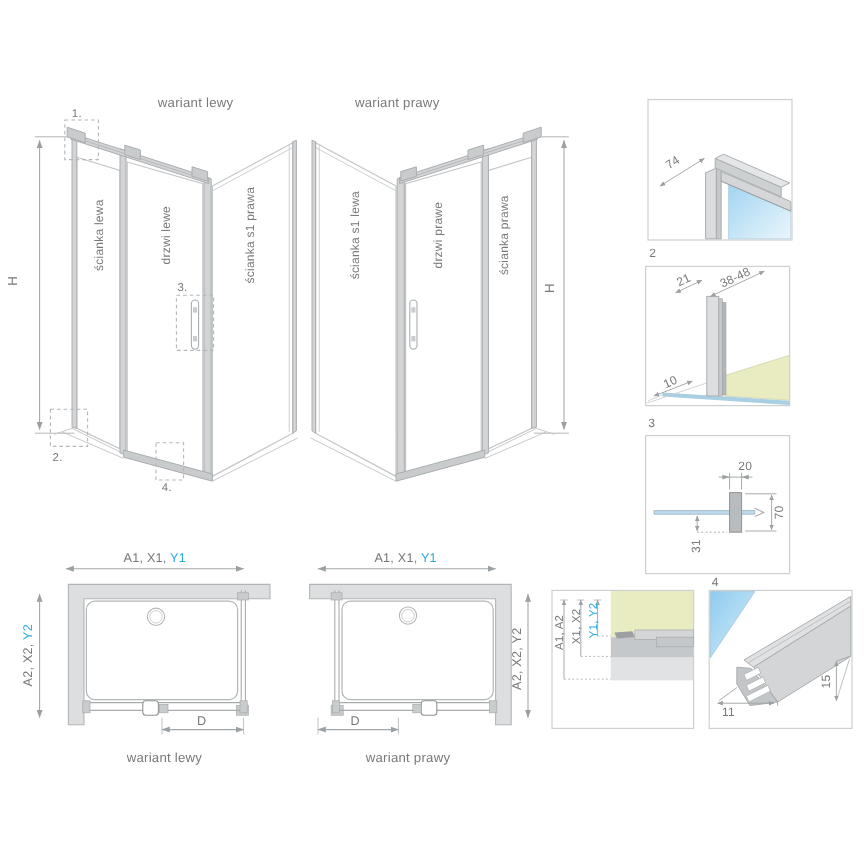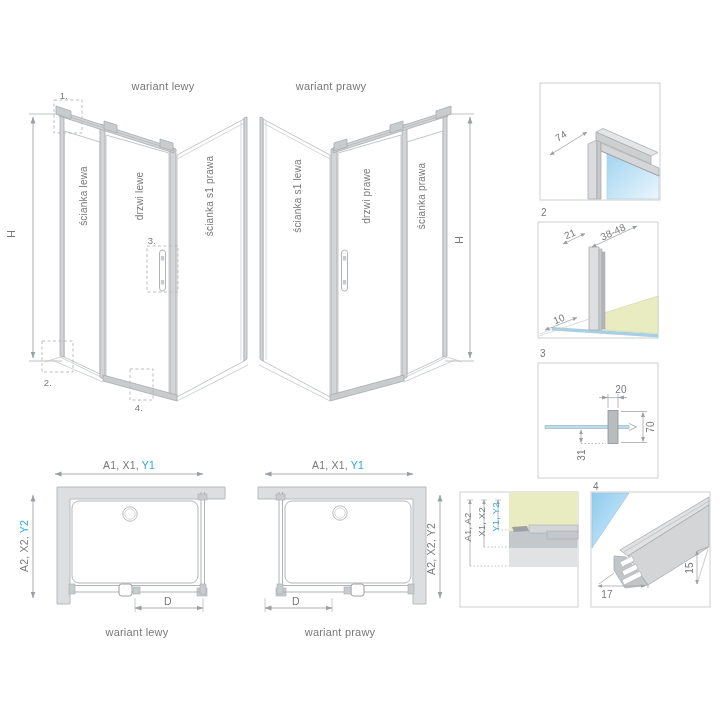--- a/index.html
+++ b/index.html
@@ -298,21 +298,21 @@
 <span class="t" style="left:543px;top:353px">3</span>
 <span class="t" style="left:596px;top:486px">4</span>
 
 <span class="t a33" style="left:561px;top:136px">74</span>
 <span class="t a25" style="left:570px;top:234px">21</span>
 <span class="t a25" style="left:613px;top:232px">38-48</span>
 <span class="t a25" style="left:559px;top:319px">10</span>
 <span class="t" style="left:621px;top:389px">20</span>
 <span class="t rot" style="left:650px;top:427px">70</span>
 <span class="t rot" style="left:581px;top:455px">31</span>
-<span class="t" style="left:607px;top:594px">17</span>
+<span class="t" style="left:607px;top:594px">11</span>
 <span class="t rot" style="left:689px;top:568px">15</span>
 
 <span class="t md" style="left:129px;top:465px"><span>A1, X1, </span><span class="cy">Y1</span></span>
 <span class="t md rot" style="left:24px;top:546px"><span>A2, X2, </span><span class="cy">Y2</span></span>
 <span class="t md" style="left:168px;top:601px">D</span>
 <span class="t lg" style="left:137px;top:632px">wariant lewy</span>
 
 <span class="t md" style="left:338px;top:465px"><span>A1, X1, </span><span class="cy">Y1</span></span>
 <span class="t md rot" style="left:431px;top:549px">A2, X2, Y2</span>
 <span class="t md" style="left:296px;top:601px">D</span>

